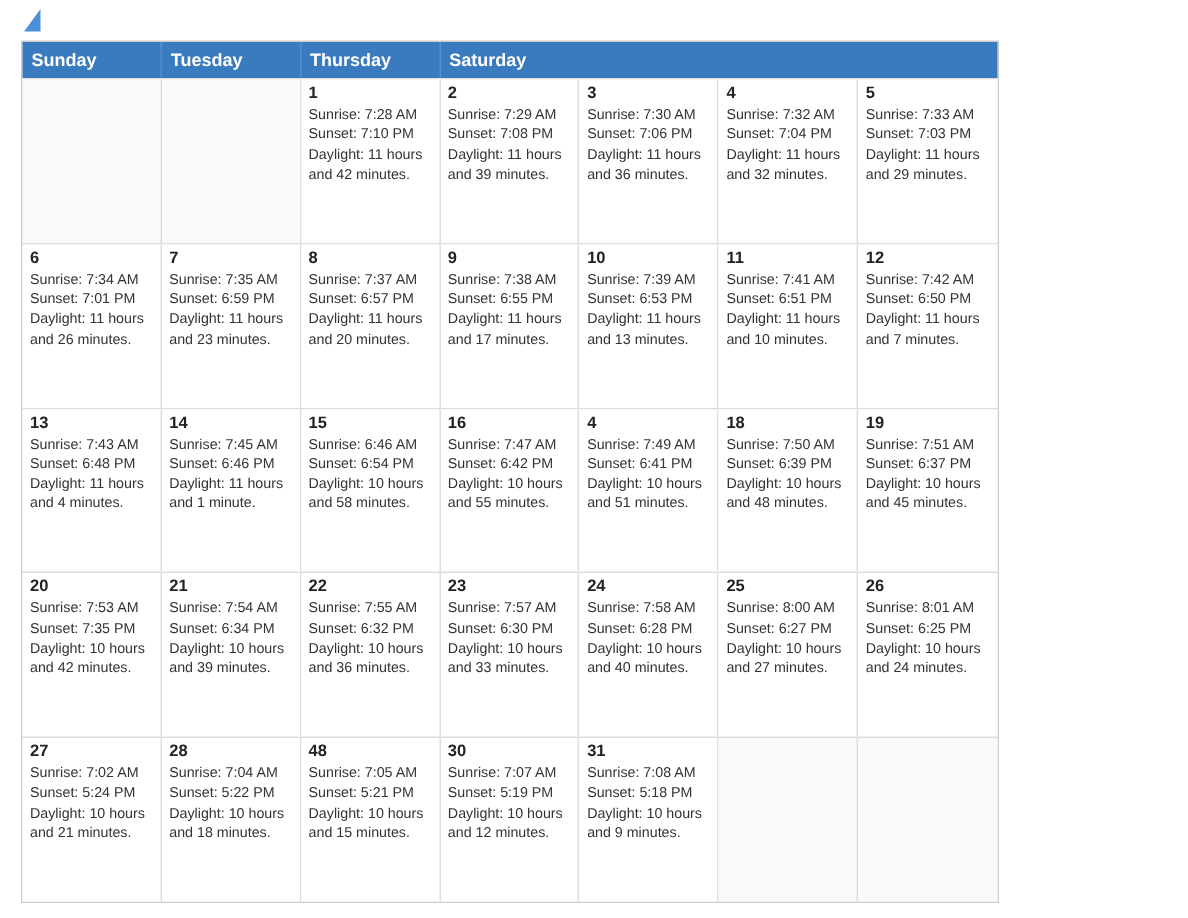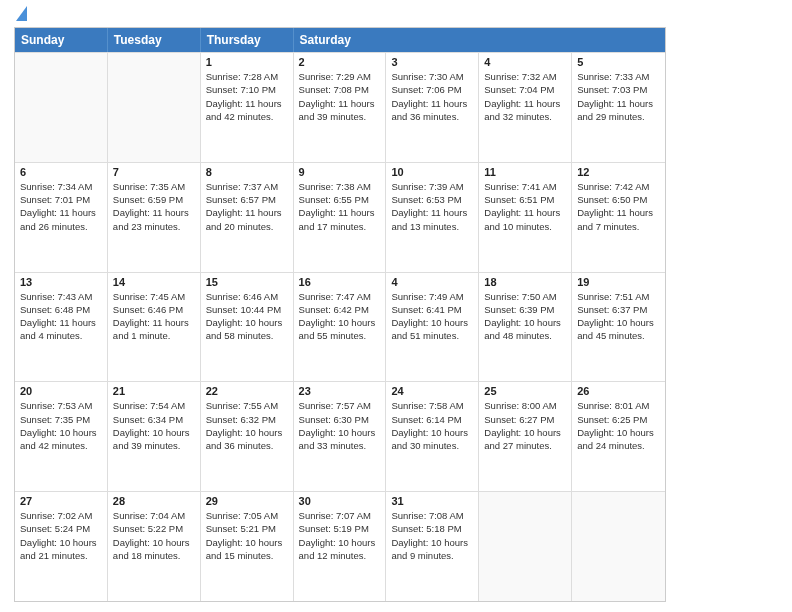--- a/index.html
+++ b/index.html
@@ -229,21 +229,21 @@
           <div class="cal-cell">
             <div class="day-num">14</div>
             <div class="cell-line">Sunrise: 7:45 AM</div>
             <div class="cell-line">Sunset: 6:46 PM</div>
             <div class="cell-line">Daylight: 11 hours</div>
             <div class="cell-line">and 1 minute.</div>
           </div>
           <div class="cal-cell">
             <div class="day-num">15</div>
             <div class="cell-line">Sunrise: 6:46 AM</div>
-            <div class="cell-line">Sunset: 10:44 PM</div>
+            <div class="cell-line">Sunset: 6:54 PM</div>
             <div class="cell-line">Daylight: 10 hours</div>
             <div class="cell-line">and 58 minutes.</div>
           </div>
           <div class="cal-cell">
             <div class="day-num">16</div>
             <div class="cell-line">Sunrise: 7:47 AM</div>
             <div class="cell-line">Sunset: 6:42 PM</div>
             <div class="cell-line">Daylight: 10 hours</div>
             <div class="cell-line">and 55 minutes.</div>
           </div>
@@ -294,23 +294,23 @@
           <div class="cal-cell">
             <div class="day-num">23</div>
             <div class="cell-line">Sunrise: 7:57 AM</div>
             <div class="cell-line">Sunset: 6:30 PM</div>
             <div class="cell-line">Daylight: 10 hours</div>
             <div class="cell-line">and 33 minutes.</div>
           </div>
           <div class="cal-cell">
             <div class="day-num">24</div>
             <div class="cell-line">Sunrise: 7:58 AM</div>
-            <div class="cell-line">Sunset: 6:14 PM</div>
-            <div class="cell-line">Daylight: 10 hours</div>
-            <div class="cell-line">and 30 minutes.</div>
+            <div class="cell-line">Sunset: 6:28 PM</div>
+            <div class="cell-line">Daylight: 10 hours</div>
+            <div class="cell-line">and 40 minutes.</div>
           </div>
           <div class="cal-cell">
             <div class="day-num">25</div>
             <div class="cell-line">Sunrise: 8:00 AM</div>
             <div class="cell-line">Sunset: 6:27 PM</div>
             <div class="cell-line">Daylight: 10 hours</div>
             <div class="cell-line">and 27 minutes.</div>
           </div>
           <div class="cal-cell">
             <div class="day-num">26</div>
@@ -329,21 +329,21 @@
             <div class="cell-line">and 21 minutes.</div>
           </div>
           <div class="cal-cell">
             <div class="day-num">28</div>
             <div class="cell-line">Sunrise: 7:04 AM</div>
             <div class="cell-line">Sunset: 5:22 PM</div>
             <div class="cell-line">Daylight: 10 hours</div>
             <div class="cell-line">and 18 minutes.</div>
           </div>
           <div class="cal-cell">
-            <div class="day-num">29</div>
+            <div class="day-num">48</div>
             <div class="cell-line">Sunrise: 7:05 AM</div>
             <div class="cell-line">Sunset: 5:21 PM</div>
             <div class="cell-line">Daylight: 10 hours</div>
             <div class="cell-line">and 15 minutes.</div>
           </div>
           <div class="cal-cell">
             <div class="day-num">30</div>
             <div class="cell-line">Sunrise: 7:07 AM</div>
             <div class="cell-line">Sunset: 5:19 PM</div>
             <div class="cell-line">Daylight: 10 hours</div>

